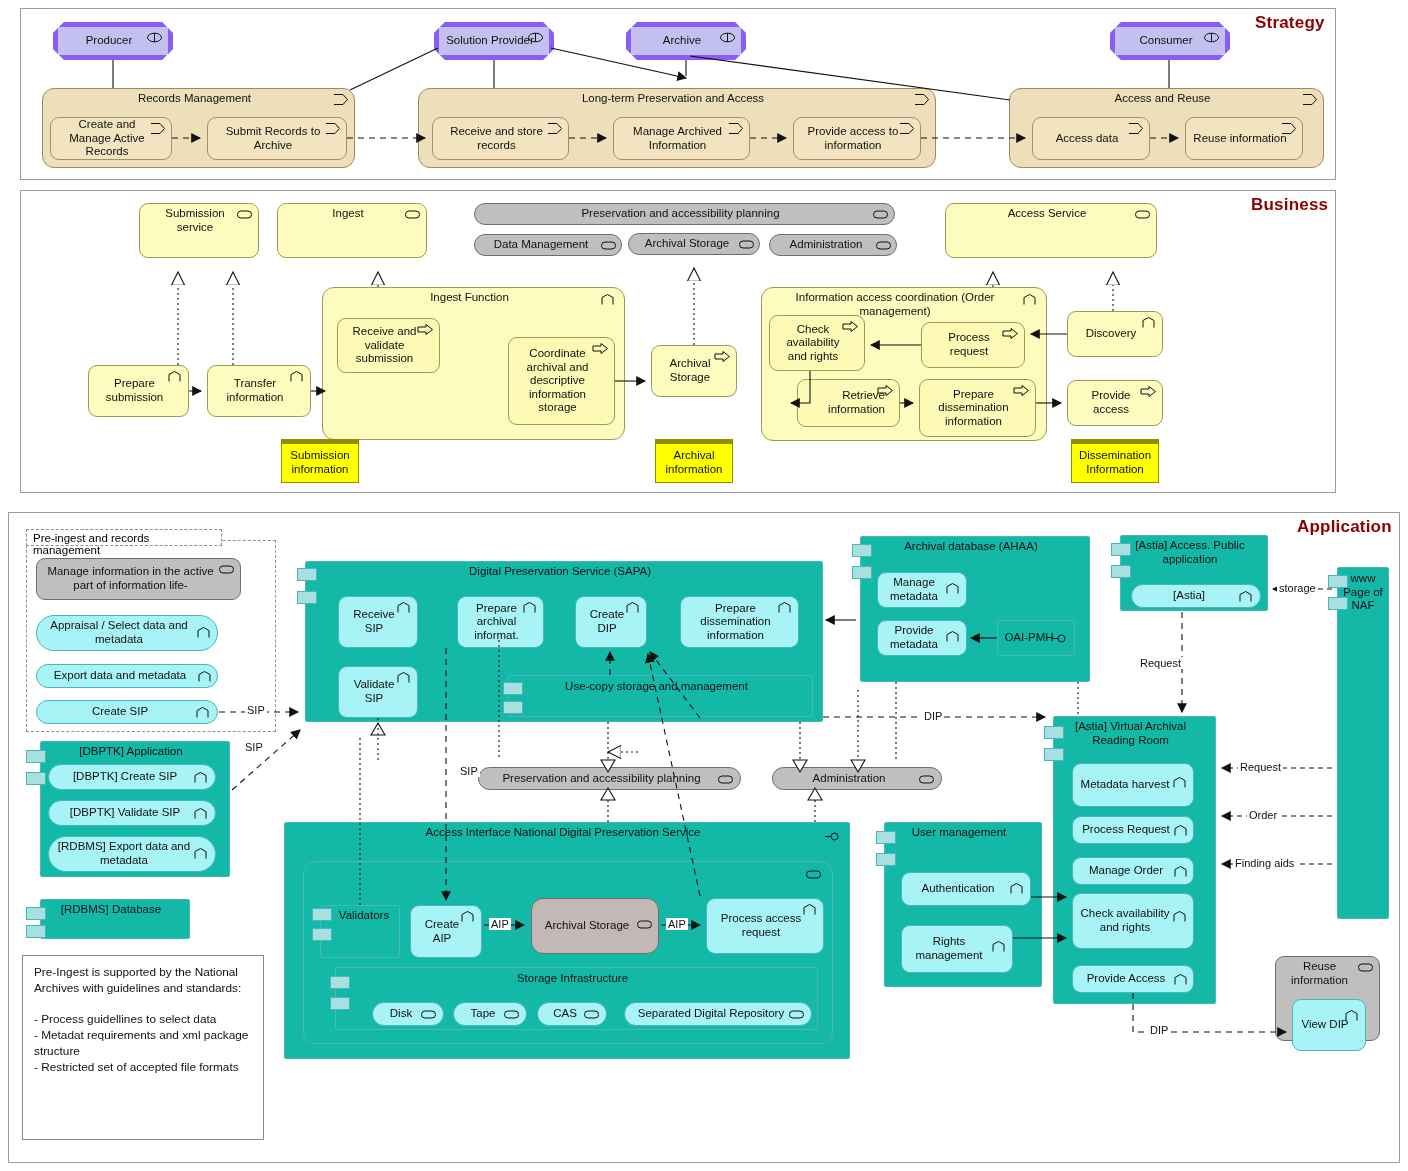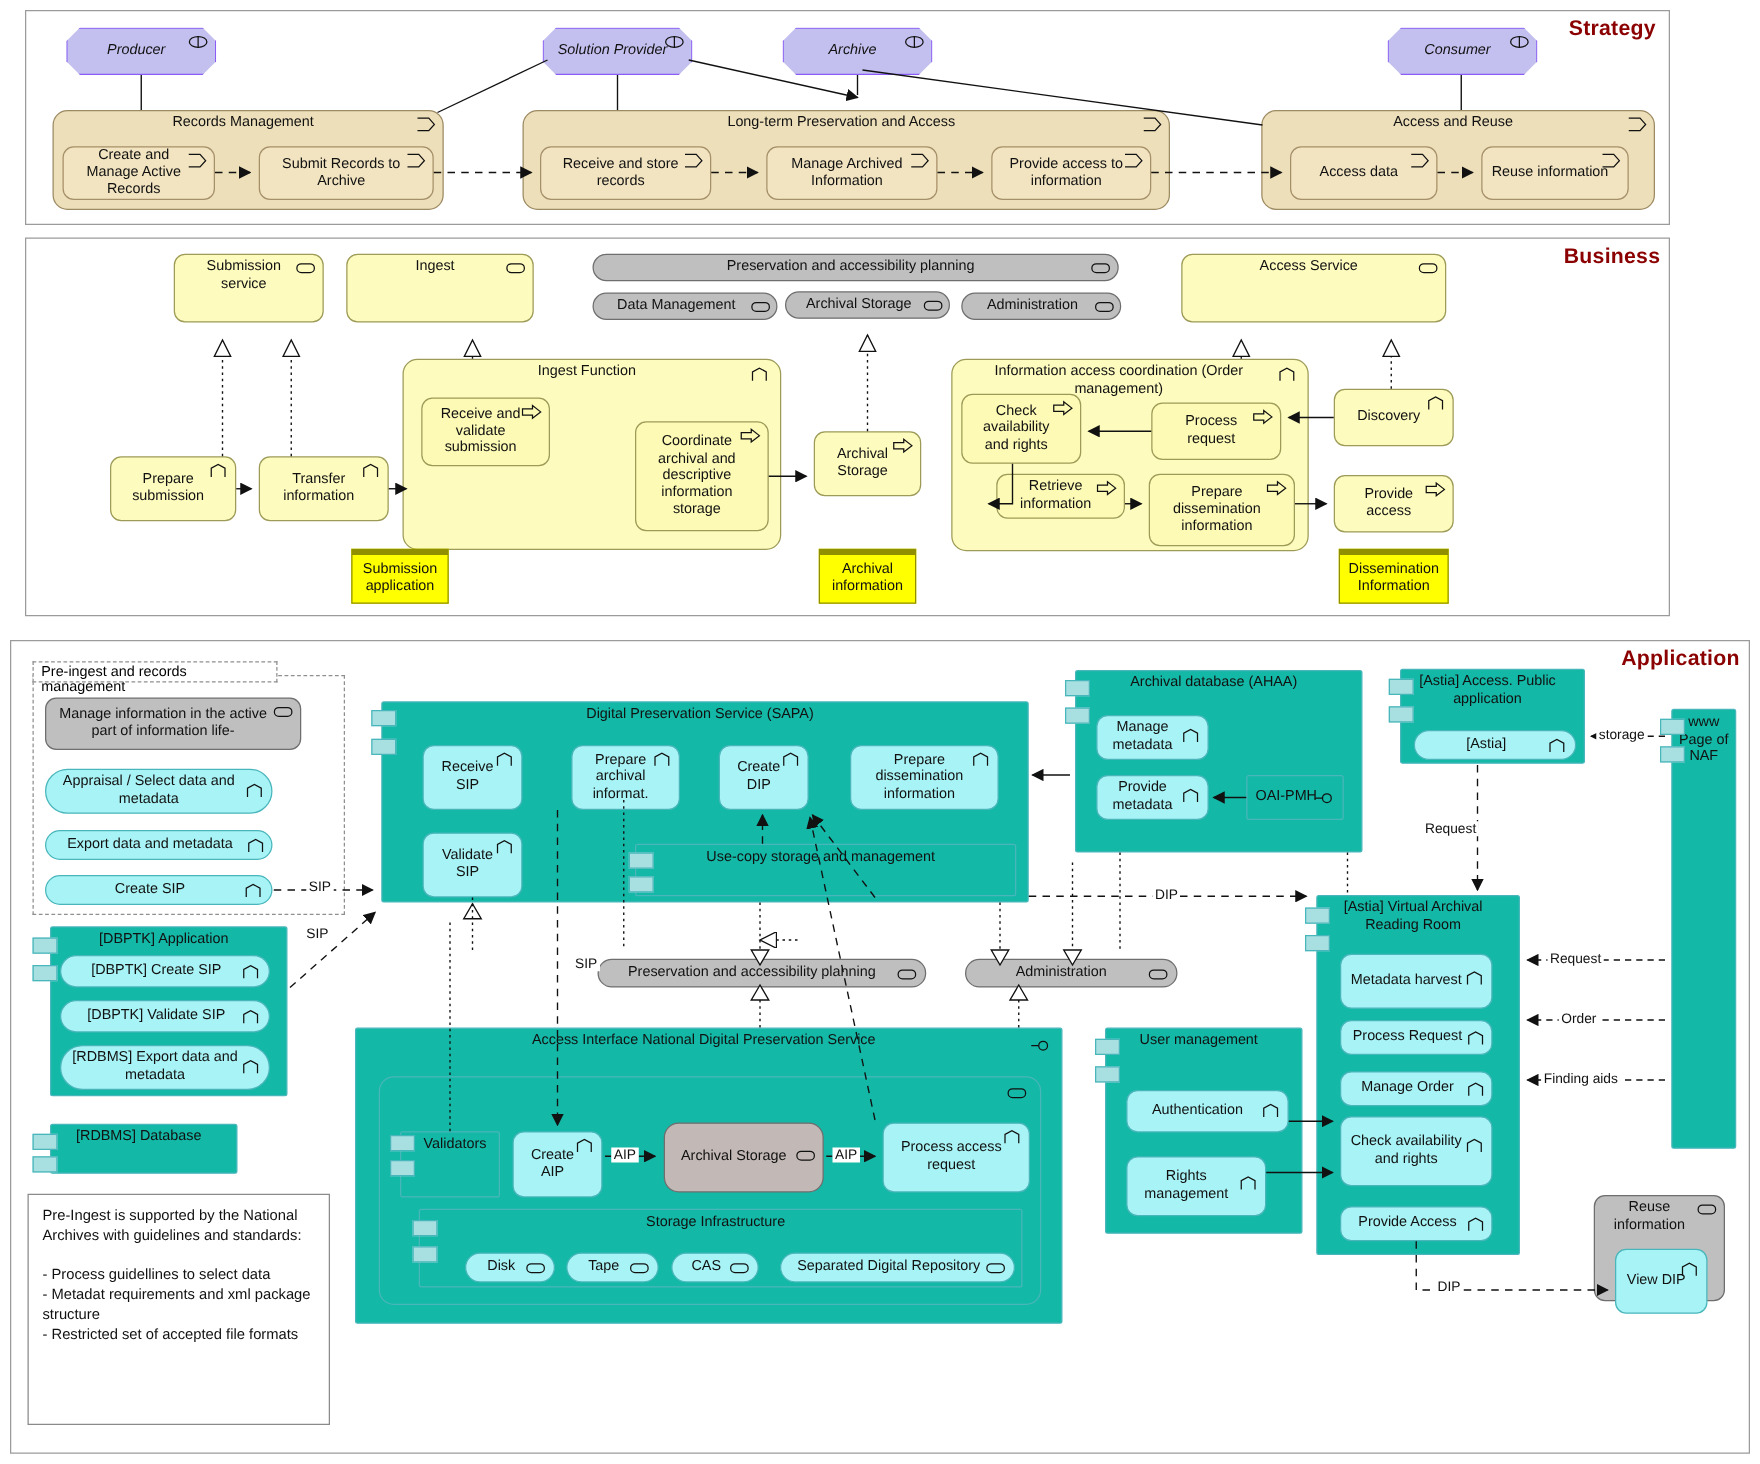--- a/index.html
+++ b/index.html
@@ -17,21 +17,21 @@
   .node.mid .lbl{padding-top:0;}
 
   
   .rr{border-radius:9px;}
   .rr-lg{border-radius:12px;}
   .pill{border-radius:999px;}
   .oct{clip-path:polygon(11px 0,calc(100% - 11px) 0,100% 11px,100% calc(100% - 11px),calc(100% - 11px) 100%,11px 100%,0 calc(100% - 11px),0 11px);}
 
   .c-strategy{background:#eddfb9;border:1px solid #9c8a63;}
   .c-strategy-in{background:#f2e4c1;border:1px solid #a6906a;}
-  .c-purple{background:#c3c0ef;border:1px solid #8b5cf6;font-style:italic;}
+  .c-purple{background:#c3c0ef;border:5px solid #8b5cf6;}
   .c-biz{background:#fdfbbe;border:1px solid #9d9b57;}
   .c-biz2{background:#fcfab5;border:1px solid #9d9b57;}
   .c-gray{background:#bfbfbf;border:1px solid #6e6e6e;}
   .c-graydk{background:#c2b8b5;border:1px solid #6e6e6e;}
   .c-obj{background:#ffff00;border:1px solid #8f8f00;}
   .c-app{background:#a8f3f5;border:1px solid #49b6bb;}
   .c-appsq{background:#14b8a6;border:1px solid #49b6bb;}
 
   .sq{border-radius:2px;}
   .note{background:#fff;border:1px solid #8a8a8a;}
@@ -310,21 +310,21 @@
       </span>
   </div>
   <div class="node mid rr c-biz2" style="left:921px;top:322px;width:104px;height:46px;">
     <span class="lbl">Process request</span>
     <span class="ic">
         <svg viewBox="0 0 17 13">
           <polygon points="1,4 9,4 9,1.5 15.5,6.5 9,11.5 9,9 1,9" fill="none" stroke="#111"></polygon>
         </svg>
       </span>
   </div>
-  <div class="node mid rr c-biz2" style="left:797px;top:379px;width:103px;height:36px;">
+  <div class="node mid rr c-biz2" style="left:797px;top:379px;width:103px;height:48px;text-align:right;">
     <span class="lbl">Retrieve information</span>
     <span class="ic">
         <svg viewBox="0 0 17 13">
           <polygon points="1,4 9,4 9,1.5 15.5,6.5 9,11.5 9,9 1,9" fill="none" stroke="#111"></polygon>
         </svg>
       </span>
   </div>
   <div class="node mid rr c-biz2" style="left:919px;top:379px;width:117px;height:58px;">
     <span class="lbl">Prepare dissemination information</span>
     <span class="ic">
@@ -345,21 +345,21 @@
   <div class="node mid rr c-biz" style="left:1067px;top:380px;width:96px;height:46px;">
     <span class="lbl">Provide access</span>
     <span class="ic">
         <svg viewBox="0 0 17 13">
           <polygon points="1,4 9,4 9,1.5 15.5,6.5 9,11.5 9,9 1,9" fill="none" stroke="#111"></polygon>
         </svg>
       </span>
   </div>
 
   <div class="node mid c-obj" style="left:281px;top:439px;width:78px;height:44px;border-top-width:5px;">
-    <span class="lbl" style="padding:0 2px;">Submission application</span>
+    <span class="lbl" style="padding:0 2px;">Submission information</span>
   </div>
   <div class="node mid c-obj" style="left:655px;top:439px;width:78px;height:44px;border-top-width:5px;">
     <span class="lbl" style="padding:0 2px;">Archival information</span>
   </div>
   <div class="node mid c-obj" style="left:1071px;top:439px;width:88px;height:44px;border-top-width:5px;">
     <span class="lbl" style="padding:0 2px;">Dissemination Information</span>
   </div>
 
   <div class="layer" style="left:8px;top:512px;width:1392px;height:651px;"></div>
   <div class="layer-label" style="left:1297px;top:517px;">Application</div>

